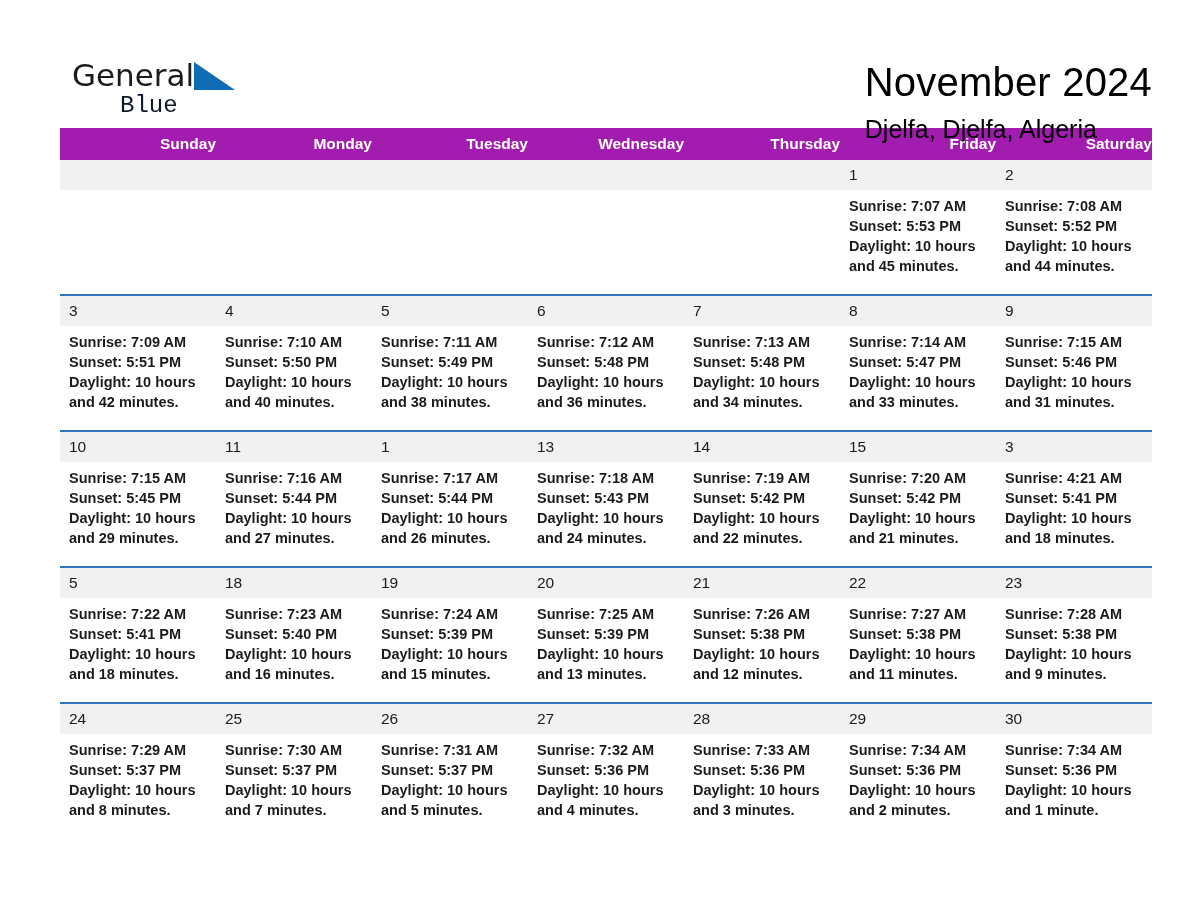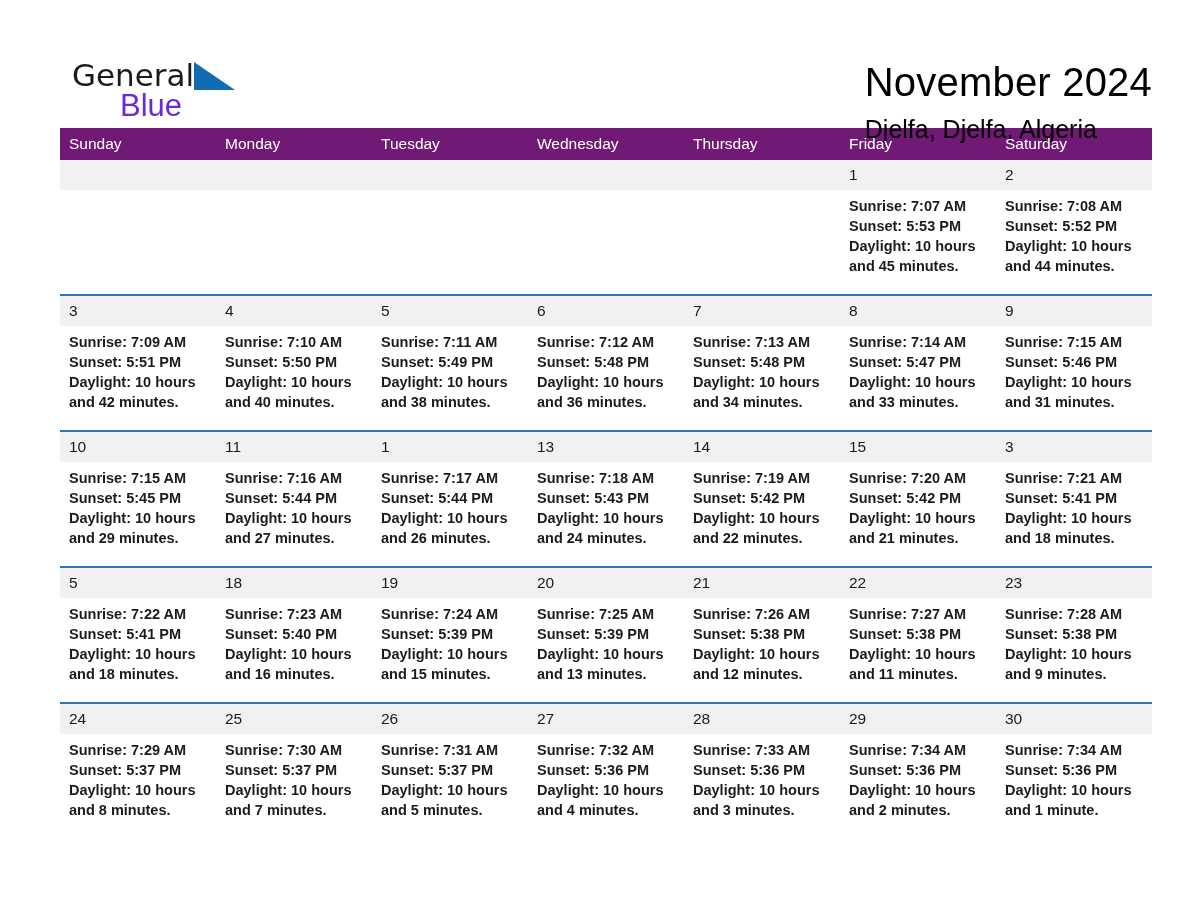--- a/index.html
+++ b/index.html
@@ -56,24 +56,24 @@
     width: 0;
     height: 0;
     margin-left: 0px;
     margin-top: 2px;
     border-left: 41px solid #0f6cb5;
     border-top: 28px solid transparent;
   }
   .brand-blue {
     margin-top: -3px;
     margin-left: 48px;
-    font-size: 31px;
+    font-size: 24px;
     line-height: 34px;
-    color: #6d28d9;
-    font-family: Liberation Sans, sans-serif;
+    color: #0f172a;
+    font-family: Liberation Mono, monospace;
     font-weight: 400;
   }
   .titles {
     text-align: left;
     padding-top: 0px;
   }
   .month-title {
     font-size: 40px;
     line-height: 48px;
     font-weight: 400;
@@ -89,26 +89,26 @@
   }
 
   
   .calendar {
     margin-top: 12px;
     width: 1092px;
     border-collapse: collapse;
     table-layout: fixed;
   }
   .calendar th {
-    background: #701a75;
+    background: #a21caf;
     color: #ffffff;
-    font-weight: 400;
+    font-weight: 700;
     font-size: 15.5px;
     line-height: 19px;
-    text-align: left;
+    text-align: right;
     padding: 6px 0 7px 9px;
     height: 19px;
     box-sizing: content-box;
   }
   .calendar td {
     vertical-align: top;
     padding: 0;
     width: 156px;
     border-top: 2px solid #3075b5;
     background: #ffffff;
@@ -357,21 +357,21 @@
             <div class="cell-body">
               <div class="cell-line">Sunrise: 7:20 AM</div>
               <div class="cell-line">Sunset: 5:42 PM</div>
               <div class="cell-line">Daylight: 10 hours</div>
               <div class="cell-line">and 21 minutes.</div>
             </div>
           </td>
           <td>
             <div class="daynum">3</div>
             <div class="cell-body">
-              <div class="cell-line">Sunrise: 7:21 AM</div>
+              <div class="cell-line">Sunrise: 4:21 AM</div>
               <div class="cell-line">Sunset: 5:41 PM</div>
               <div class="cell-line">Daylight: 10 hours</div>
               <div class="cell-line">and 18 minutes.</div>
             </div>
           </td>
         </tr>
         <tr>
           <td>
             <div class="daynum">5</div>
             <div class="cell-body">

